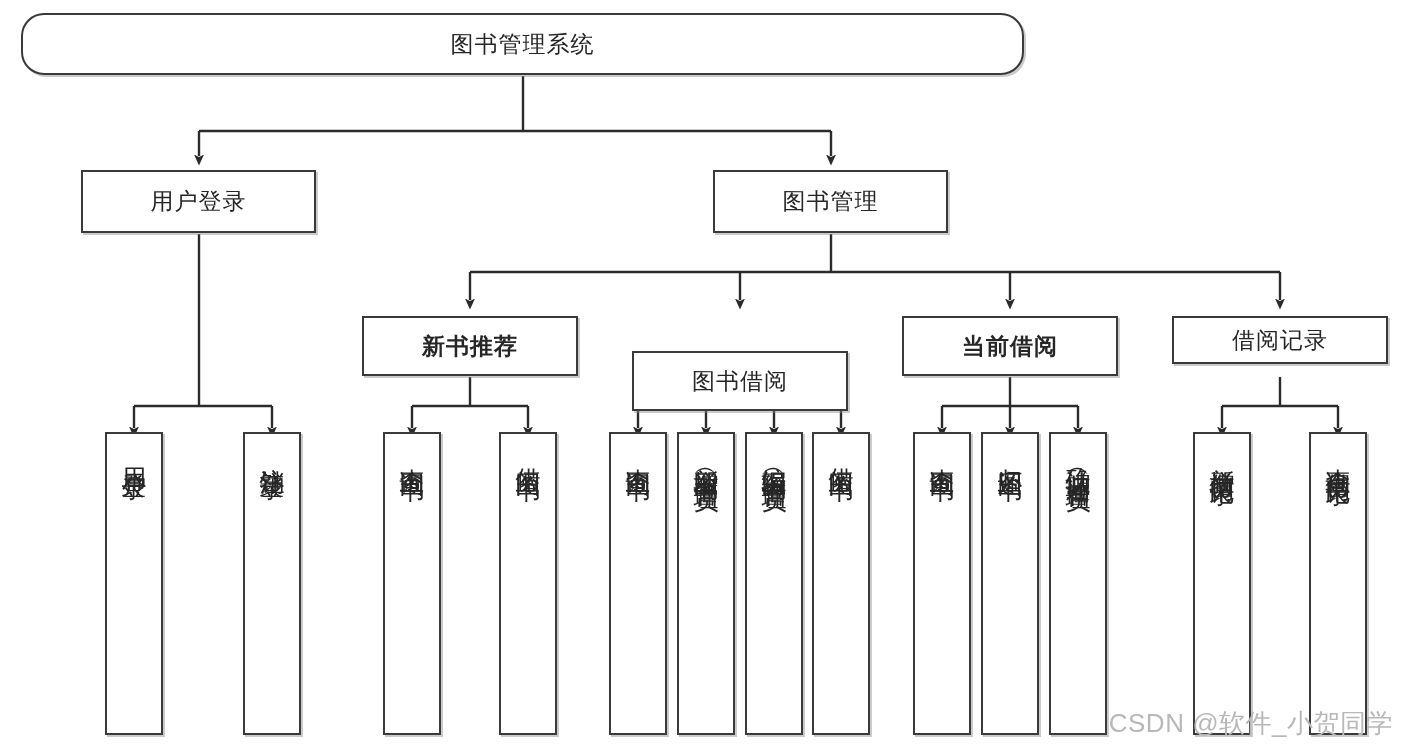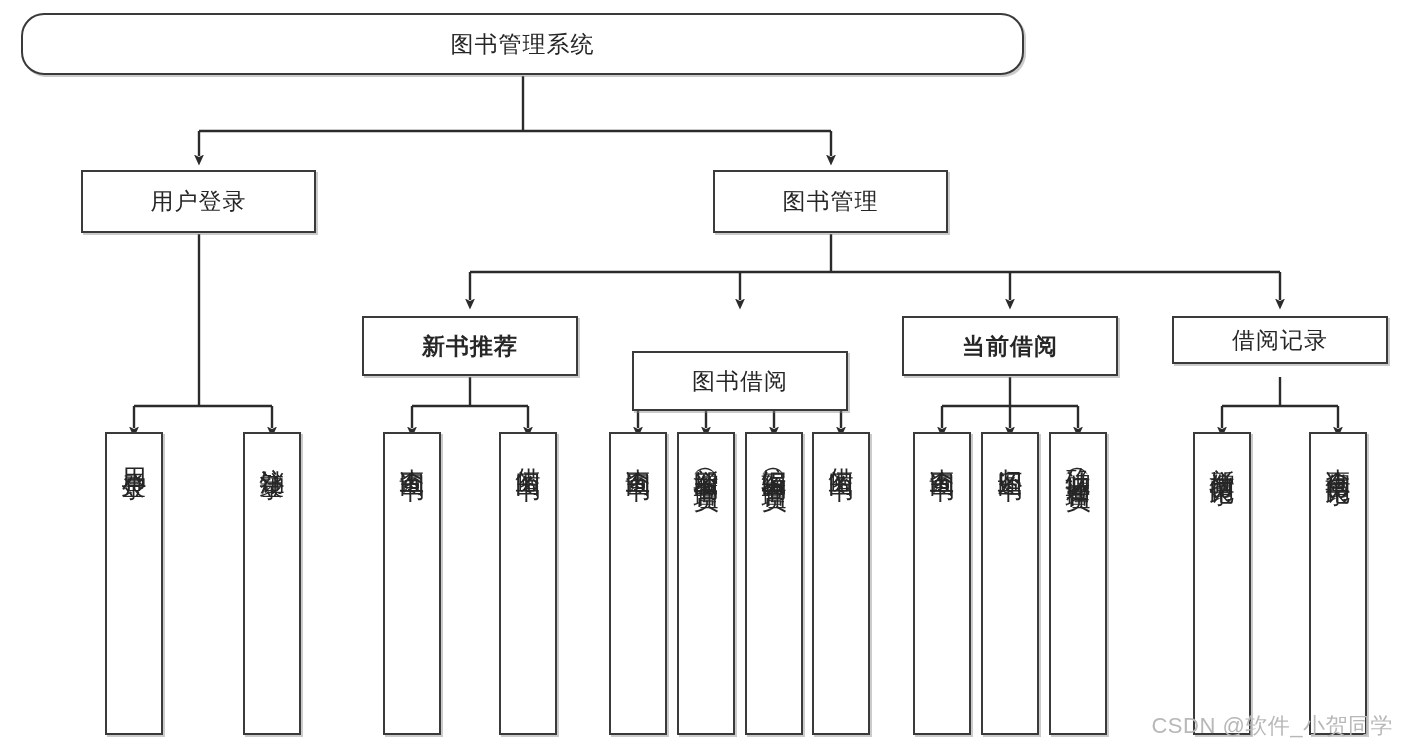--- a/index.html
+++ b/index.html
@@ -49,21 +49,21 @@
     text-orientation: upright;
     font-size: 25px;
     line-height: 1.08;
     letter-spacing: 3px;
     white-space: nowrap;
   }
   .watermark {
     position: absolute;
     right: 12px;
     bottom: 6px;
-    font-size: 22px;
+    font-size: 26px;
     color: #b8b8b8;
     letter-spacing: 0.5px;
     user-select: none;
   }
 </style>
 </head>
 <body>
 
 <div id="diagram-root">
 

